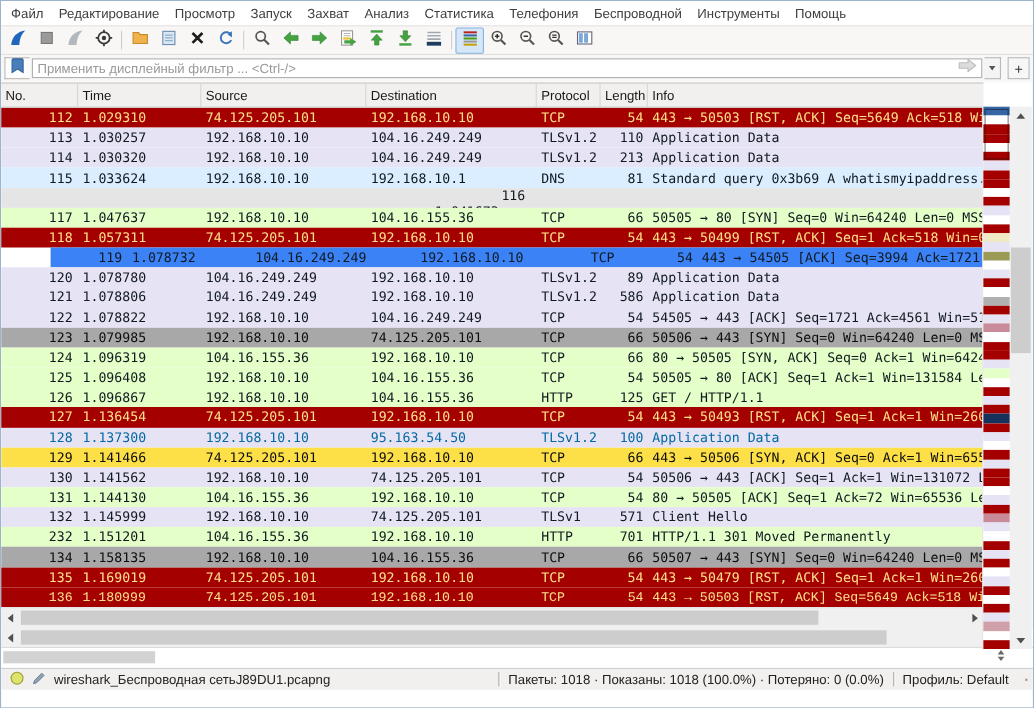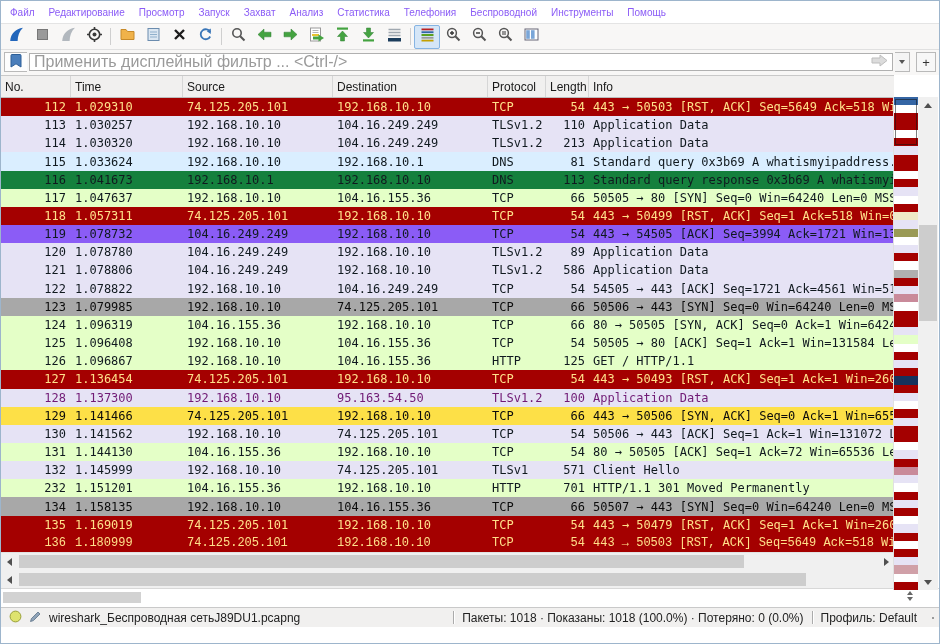--- a/index.html
+++ b/index.html
@@ -11,36 +11,36 @@
   }
   
   .titlebar{height:26px;flex:0 0 26px;display:flex;align-items:center;background:#ffffff;}
   .titlebar .applogo{margin:0 8px 0 9px;display:flex;}
   .title-text{font-size:12.5px;color:#111;}
   .win-controls{margin-left:auto;display:flex;height:100%;}
   .win-btn{width:45px;height:100%;display:flex;align-items:center;justify-content:center;
     font-size:13px;color:#333;cursor:default;}
   
   .menubar{height:22px;flex:0 0 22px;display:flex;align-items:center;background:#ffffff;padding-left:2px;}
-  .menu-item{padding:0 7px;font-size:10px;color:#8b5cf6;}
+  .menu-item{padding:0 7px;font-size:12px;color:#404040;}
   
   .toolbar{height:25px;flex:0 0 25px;display:flex;align-items:center;background:#f8f7f6;
     border-top:1px solid #e4e4e4;padding-left:2px;}
   .tbtn{width:24px;height:22px;display:flex;align-items:center;justify-content:center;
     border:1px solid transparent;border-radius:2px;}
   .tbtn.active{background:#d5e6f7;border:1px solid #86b4e3;}
   .tsep{width:1px;height:17px;background:#cfcfcf;margin:0 3px;}
   
   .filterbar{height:22px;flex:0 0 22px;display:flex;align-items:center;background:#f8f7f6;
     border-top:1px solid #e0e0e0;padding:1px 3px 2px 3px;gap:2px;}
   .fbookmark{width:22px;height:18px;display:flex;align-items:center;justify-content:center;
     border:1px solid #b9b9b9;border-right:none;background:#fdfdfd;}
   .finput-wrap{flex:1;position:relative;height:18px;}
   .finput{width:100%;height:100%;box-sizing:border-box;border:1px solid #b0b0b0;
-    font-family:"Liberation Sans",sans-serif;font-size:16px;padding:0 28px 0 4px;color:#222;}
+    font-family:"Liberation Sans",sans-serif;font-size:12px;padding:0 28px 0 4px;color:#222;}
   .finput::placeholder{color:#9a9a9a;}
   .fapply{position:absolute;right:3px;top:2px;width:22px;height:14px;display:flex;align-items:center;justify-content:center;}
   .fcaret{width:14px;height:18px;display:flex;align-items:center;justify-content:center;border:1px solid #b9b9b9;border-left:none;background:#f4f4f4;}
   .caret-down{width:0;height:0;border-left:3.5px solid transparent;border-right:3.5px solid transparent;border-top:4px solid #555;}
   .fplus{width:18px;height:18px;margin-left:4px;display:flex;align-items:center;justify-content:center;
     border:1px solid #b9b9b9;background:#f7f7f7;font-size:13px;color:#333;}
   
   .colhead{height:21px;flex:0 0 21px;display:flex;background:#f1f0ef;border-top:1px solid #c9c9c9;
     border-bottom:1px solid #bdbdbd;width:893px;font-size:12px;color:#1a1a1a;}
   .hcell{display:flex;align-items:center;padding-left:4px;border-right:1px solid #d6d6d6;box-sizing:border-box;}
@@ -298,21 +298,21 @@
     </div>
       <div class="prow" style="background: rgb(218, 238, 255); color: rgb(16, 25, 31);">
       <span class="pcell w-no">115</span>
       <span class="pcell w-time">1.033624</span>
       <span class="pcell w-src">192.168.10.10</span>
       <span class="pcell w-dst">192.168.10.1</span>
       <span class="pcell w-proto">DNS</span>
       <span class="pcell w-len">81</span>
       <span class="pcell w-info">Standard query 0x3b69 A whatismyipaddress.com</span>
     </div>
-      <div class="prow" style="background: #15803d; color: rgb(16, 25, 31);">
+      <div class="prow" style="background: #e5e5e5; color: rgb(16, 25, 31); flex-direction: column;">
       <span class="pcell w-no">116</span>
       <span class="pcell w-time">1.041673</span>
       <span class="pcell w-src">192.168.10.1</span>
       <span class="pcell w-dst">192.168.10.10</span>
       <span class="pcell w-proto">DNS</span>
       <span class="pcell w-len">113</span>
       <span class="pcell w-info">Standard query response 0x3b69 A whatismyipaddress.com</span>
     </div>
       <div class="prow" style="background: rgb(228, 255, 199); color: rgb(16, 25, 31);">
       <span class="pcell w-no">117</span>
@@ -325,21 +325,21 @@
     </div>
       <div class="prow" style="background: rgb(164, 0, 0); color: rgb(255, 224, 138);">
       <span class="pcell w-no">118</span>
       <span class="pcell w-time">1.057311</span>
       <span class="pcell w-src">74.125.205.101</span>
       <span class="pcell w-dst">192.168.10.10</span>
       <span class="pcell w-proto">TCP</span>
       <span class="pcell w-len">54</span>
       <span class="pcell w-info">443 → 50499 [RST, ACK] Seq=1 Ack=518 Win=0 Len=0</span>
     </div>
-      <div class="prow" style="background: #8b5cf6; color: rgb(16, 25, 31);">
+      <div class="prow" style="background: #3b82f6; color: rgb(16, 25, 31); margin-left: 45px;">
       <span class="pcell w-no">119</span>
       <span class="pcell w-time">1.078732</span>
       <span class="pcell w-src">104.16.249.249</span>
       <span class="pcell w-dst">192.168.10.10</span>
       <span class="pcell w-proto">TCP</span>
       <span class="pcell w-len">54</span>
       <span class="pcell w-info">443 → 54505 [ACK] Seq=3994 Ack=1721 Win=138 Len=0</span>
     </div>
       <div class="prow" style="background: rgb(230, 227, 245); color: rgb(16, 25, 31);">
       <span class="pcell w-no">120</span>
@@ -406,21 +406,21 @@
     </div>
       <div class="prow" style="background: rgb(164, 0, 0); color: rgb(255, 224, 138);">
       <span class="pcell w-no">127</span>
       <span class="pcell w-time">1.136454</span>
       <span class="pcell w-src">74.125.205.101</span>
       <span class="pcell w-dst">192.168.10.10</span>
       <span class="pcell w-proto">TCP</span>
       <span class="pcell w-len">54</span>
       <span class="pcell w-info">443 → 50493 [RST, ACK] Seq=1 Ack=1 Win=260 Len=0</span>
     </div>
-      <div class="prow" style="background: rgb(230, 227, 245); color: #701a75;">
+      <div class="prow" style="background: rgb(230, 227, 245); color: #0369a1;">
       <span class="pcell w-no">128</span>
       <span class="pcell w-time">1.137300</span>
       <span class="pcell w-src">192.168.10.10</span>
       <span class="pcell w-dst">95.163.54.50</span>
       <span class="pcell w-proto">TLSv1.2</span>
       <span class="pcell w-len">100</span>
       <span class="pcell w-info">Application Data</span>
     </div>
       <div class="prow" style="background: #fde047; color: rgb(12, 12, 12);">
       <span class="pcell w-no">129</span>

